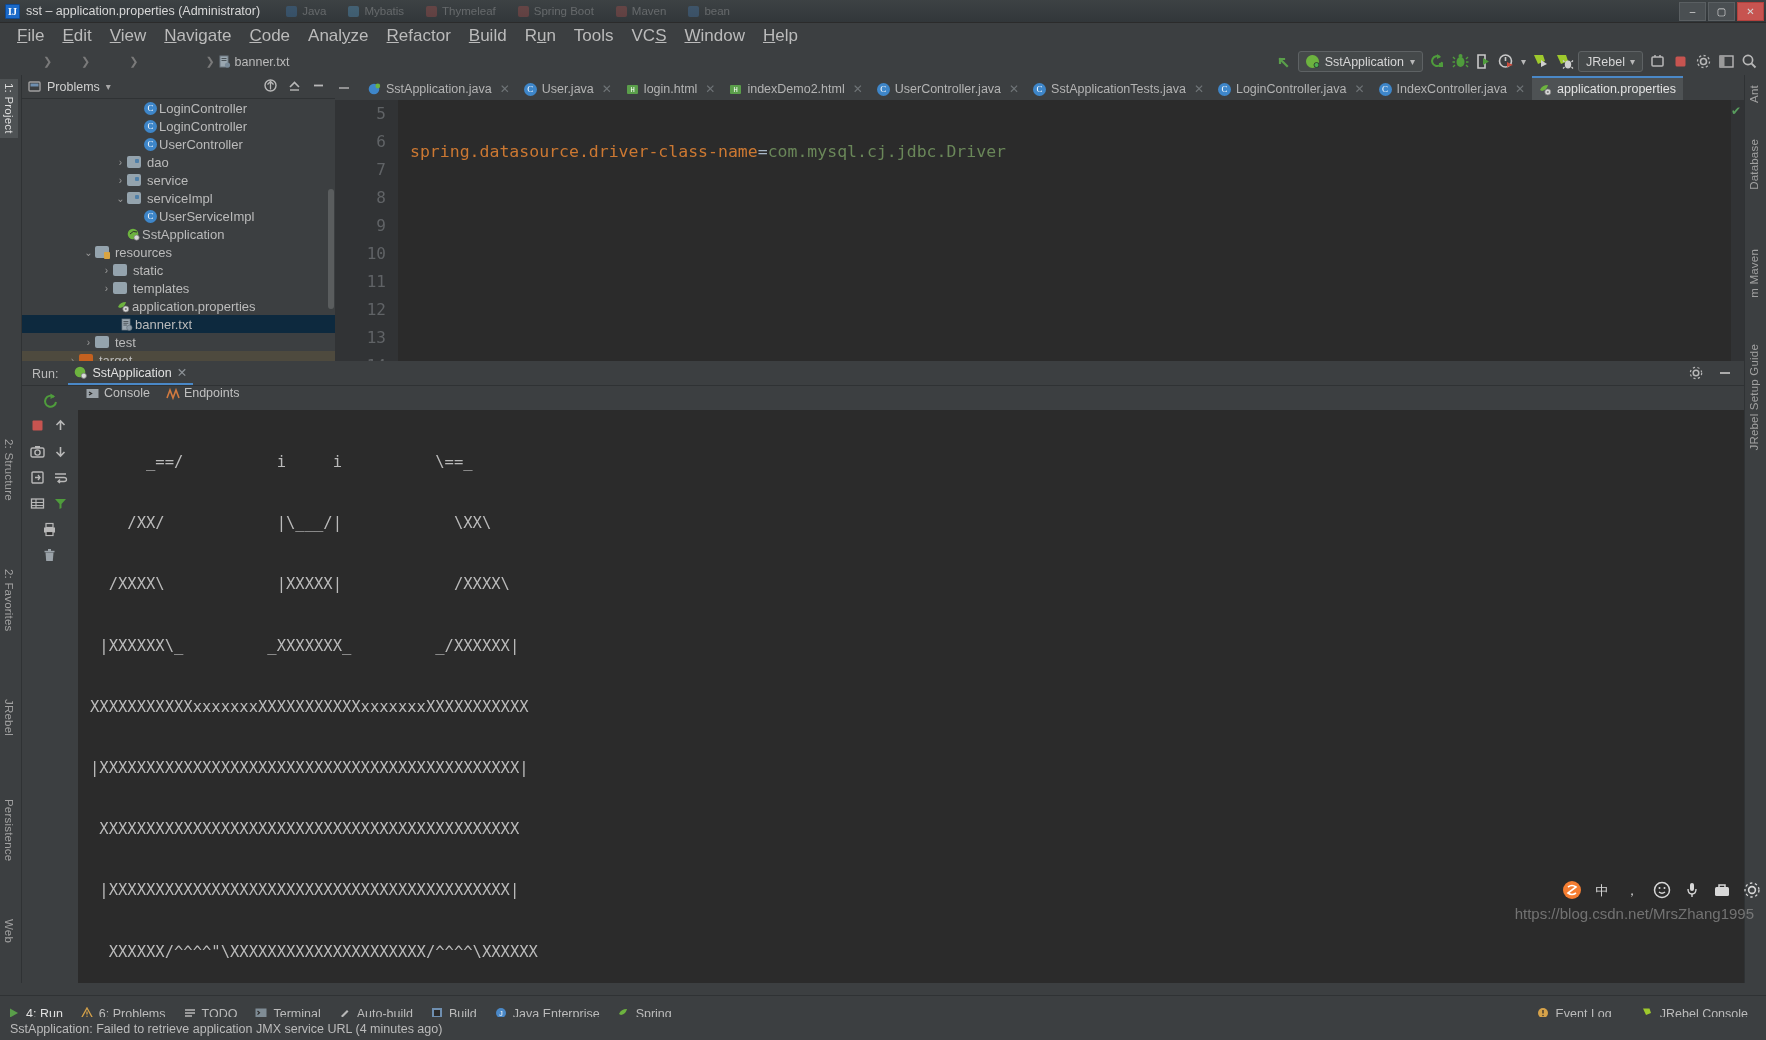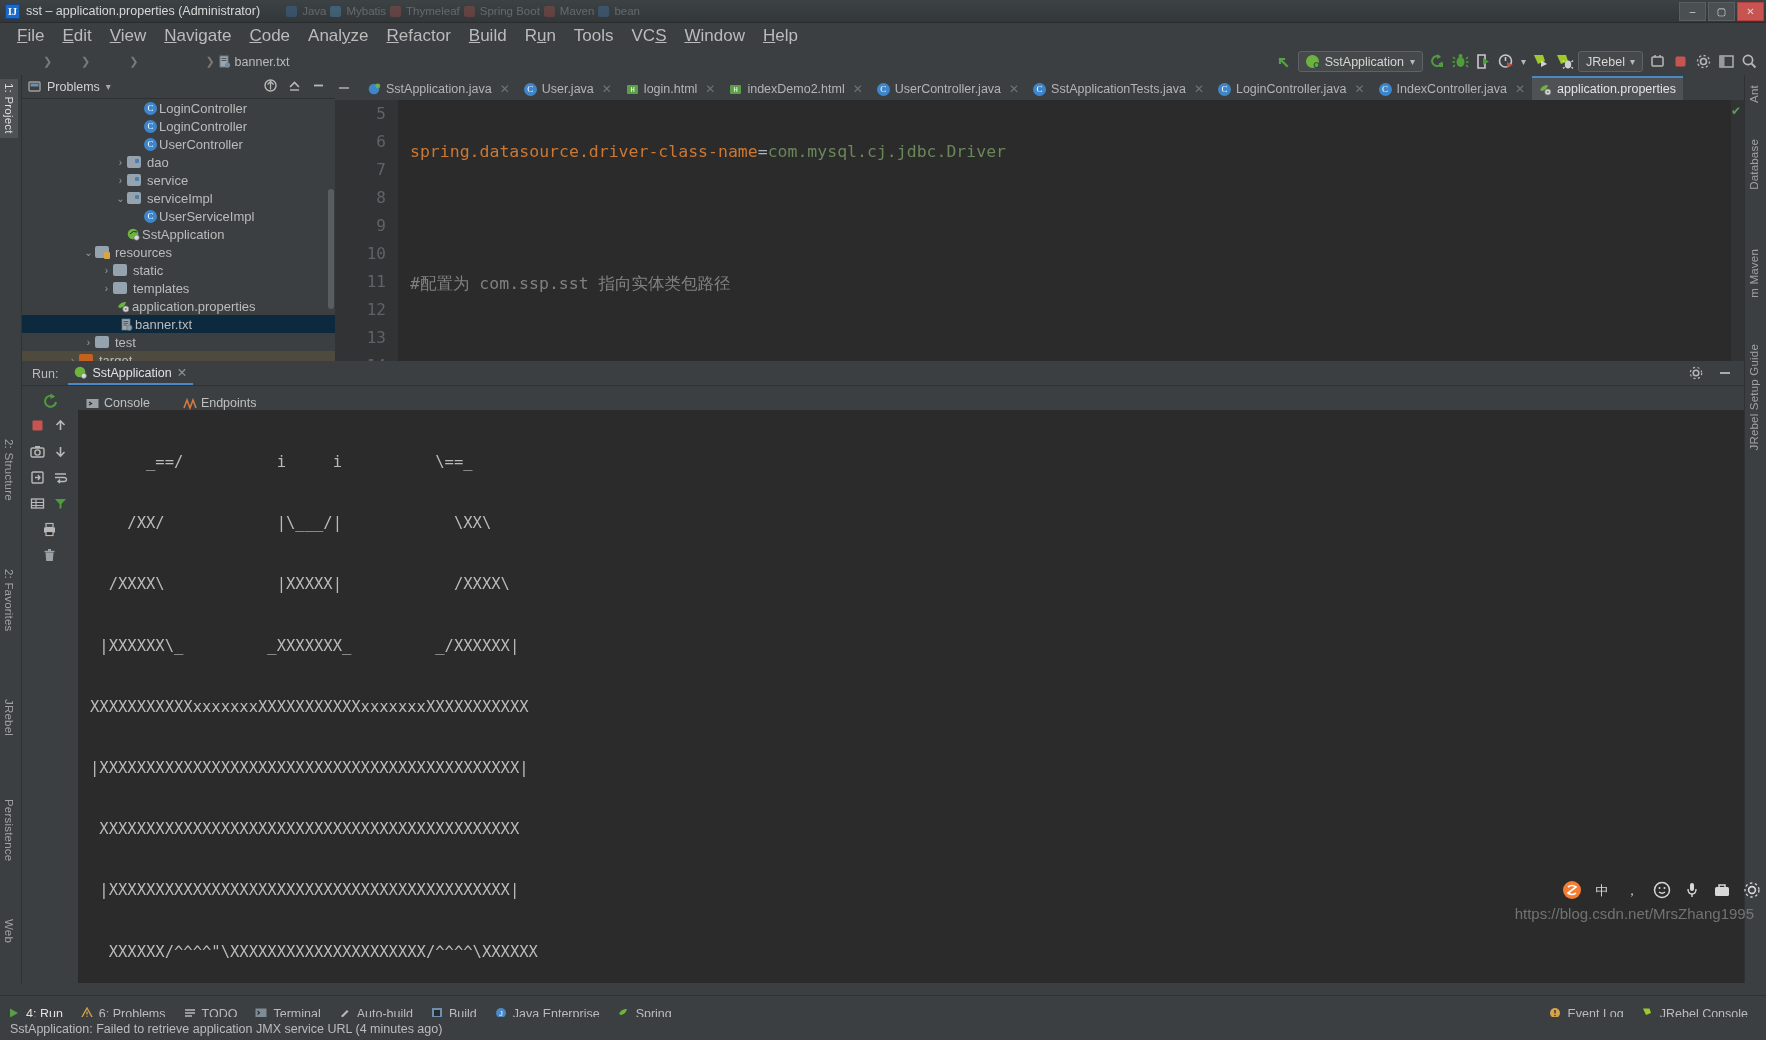--- a/index.html
+++ b/index.html
@@ -22,21 +22,21 @@
     display:flex; align-items:center;
     border-bottom: 1px solid #2b2b2b;
   }
   .ij-logo {
     width:15px;height:15px;margin-left:5px;margin-right:6px;
     background:#1b6ac9; border:1px solid #0d4a96; border-radius:1px;
     color:#fff; font-size:10px; font-weight:bold; line-height:13px; text-align:center;
     font-family:"Liberation Serif", serif;
   }
   .title-text { font-size:12.5px; color:#d8d8d8; white-space:nowrap; }
-  .ghost-tabs { flex:1; display:flex; align-items:center; gap:4px; margin-left:26px; overflow:hidden;}
+  .ghost-tabs { flex:1; display:flex; align-items:center; gap:22px; margin-left:26px; overflow:hidden;}
   .ghost-tab { opacity:0.30; display:flex; align-items:center; gap:5px; font-size:11.5px; color:#cfcfcf; white-space:nowrap;}
   .gt-ico { width:11px;height:11px;border-radius:2px; display:inline-block;}
   .win-btns { display:flex; margin-right:2px; }
   .win-btn { width:27px;height:19px; margin-left:2px; background:#4a4f52; border:1px solid #5a5f62;
              color:#d6d6d6; font-size:10px; line-height:17px; text-align:center; }
   .win-btn.close { background:#c75450; border-color:#b3413d; }
 
   
   .menubar {
     position:absolute; left:0; top:23px; width:1766px; height:25px;
@@ -157,21 +157,21 @@
     border-bottom:1px solid #2f3234;
   }
   .run-label { font-size:12.5px; color:#bbbbbb; }
   .run-tab {
     display:flex;align-items:center;gap:5px;font-size:12.5px;color:#e0e0e0;
     height:23px; border-bottom:2px solid #4a88c7; padding:0 6px;
   }
   .run-hdr-right { margin-left:auto; display:flex; gap:12px; padding-right:10px;}
   .sub-tabbar {
     position:absolute; left:56px; top:24px; width:300px; height:24px;
-    display:flex; align-items:flex-end; gap:33px; padding-left:8px;
+    display:flex; align-items:flex-start; gap:16px; padding-left:8px;
   }
   .sub-tab { display:flex;align-items:center;gap:5px;font-size:12.5px;color:#c0c0c0;}
   .console-rail {
     position:absolute; left:0; top:24px; width:56px; height:597px;
     background:#3c3f41; display:flex; flex-direction:column; align-items:center;
     gap:0; padding-top:6px;
   }
   .crail-row { display:flex; gap:6px; margin-bottom:9px; }
   .console {
     position:absolute; left:56px; top:48px; right:0; height:573px;
@@ -183,21 +183,21 @@
   .c-banner { color:#bbbbbb; }
 
   
   .bottombar {
     position:absolute; left:0; bottom:23px; width:1766px; height:22px;
     background:#3c3f41; display:flex; align-items:center; gap:2px;
     border-top:1px solid #2f3234;
   }
   .bb-item { display:flex;align-items:center;gap:5px;font-size:12.5px;color:#bbbbbb;padding:0 8px;height:20px;margin-top:14px;}
   .bb-item.sel { color:#e0e0e0; }
-  .bb-right { margin-left:auto; display:flex; gap:2px; padding-right:10px;}
+  .bb-right { margin-left:auto; display:flex; gap:14px; padding-right:10px;}
   .statusbar {
     position:absolute; left:0; bottom:0; width:1766px; height:23px;
     background:#3c3f41; display:flex; align-items:center; padding-left:10px;
     font-size:12.5px; color:#bbbbbb;
   }
   .wm {
     position:absolute; right:12px; bottom:118px;
     font-size:15px; color:#8a8a8a; opacity:0.75;
     font-family:"Liberation Sans", sans-serif;
   }
@@ -604,21 +604,20 @@
       <div class="gline">10</div>
       <div class="gline">11</div>
       <div class="gline">12</div>
       <div class="gline">13</div>
       <div class="gline">14</div>
 
     </div>
     <div class="codearea">
       <div class="cline"><span class="k-key">spring.datasource.driver-class-name</span><span class="k-txt">=</span><span class="k-val">com.mysql.cj.jdbc.Driver</span></div>
       <div class="cline">&nbsp;</div>
-      <div class="cline"><span class="k-cmt">#配置为 com.ssp.sst 指向实体类包路径</span></div>
       
       
       
       
       
       
       
     </div>
     <div class="editor-marks">
       <div class="ed-check">✔</div>

